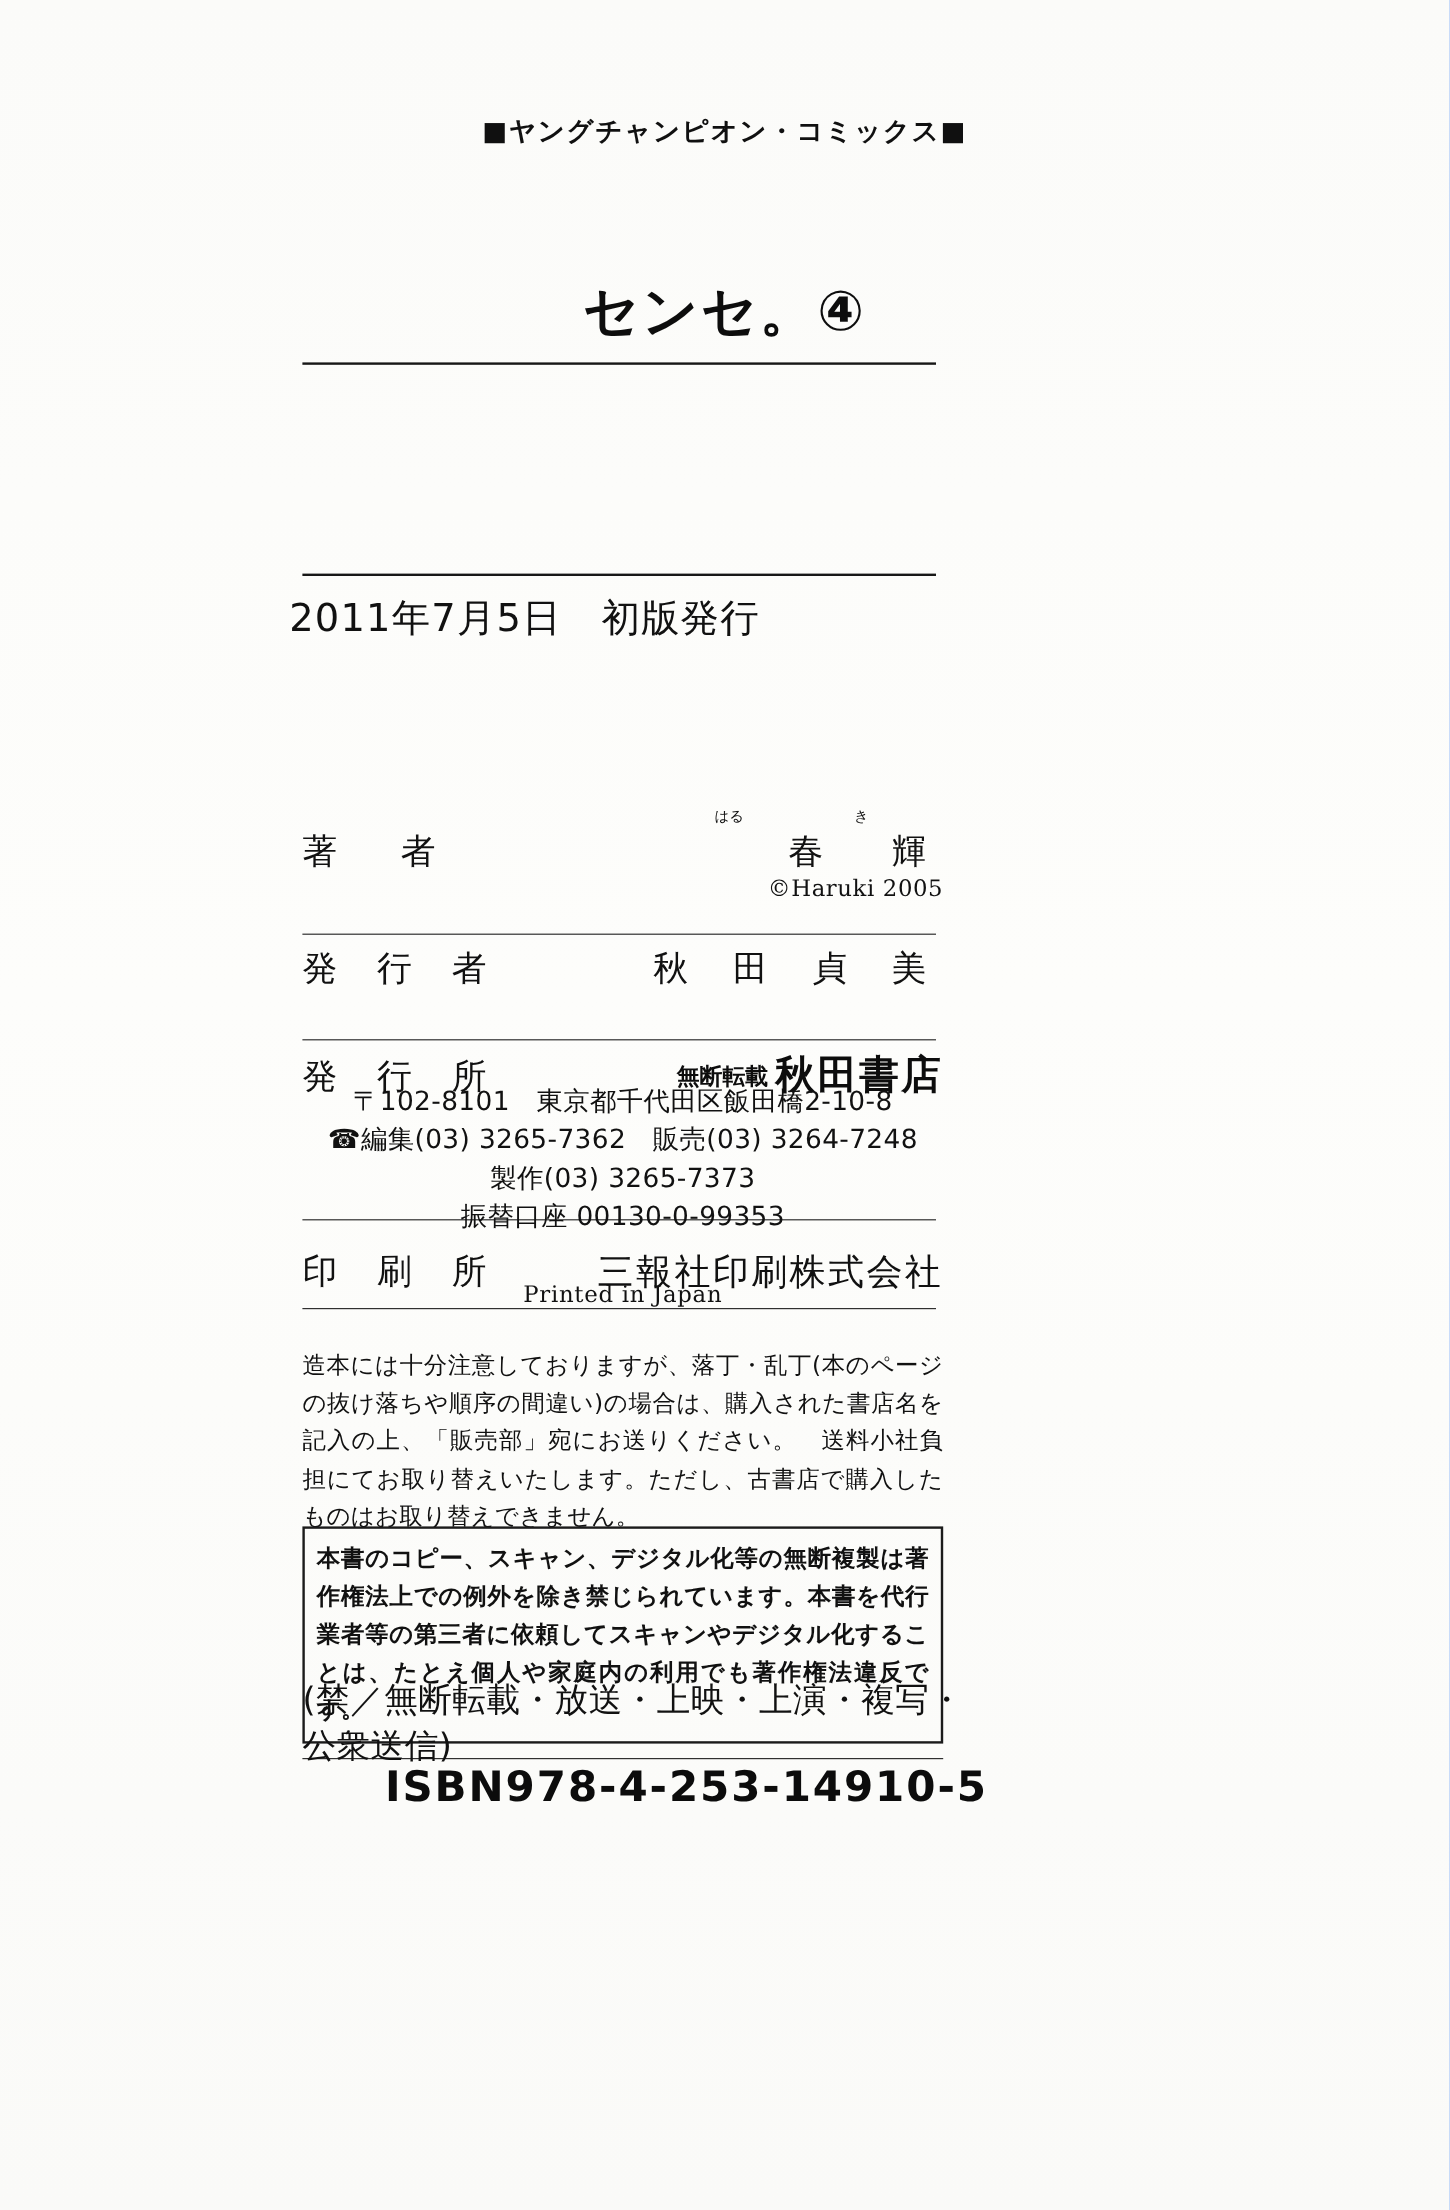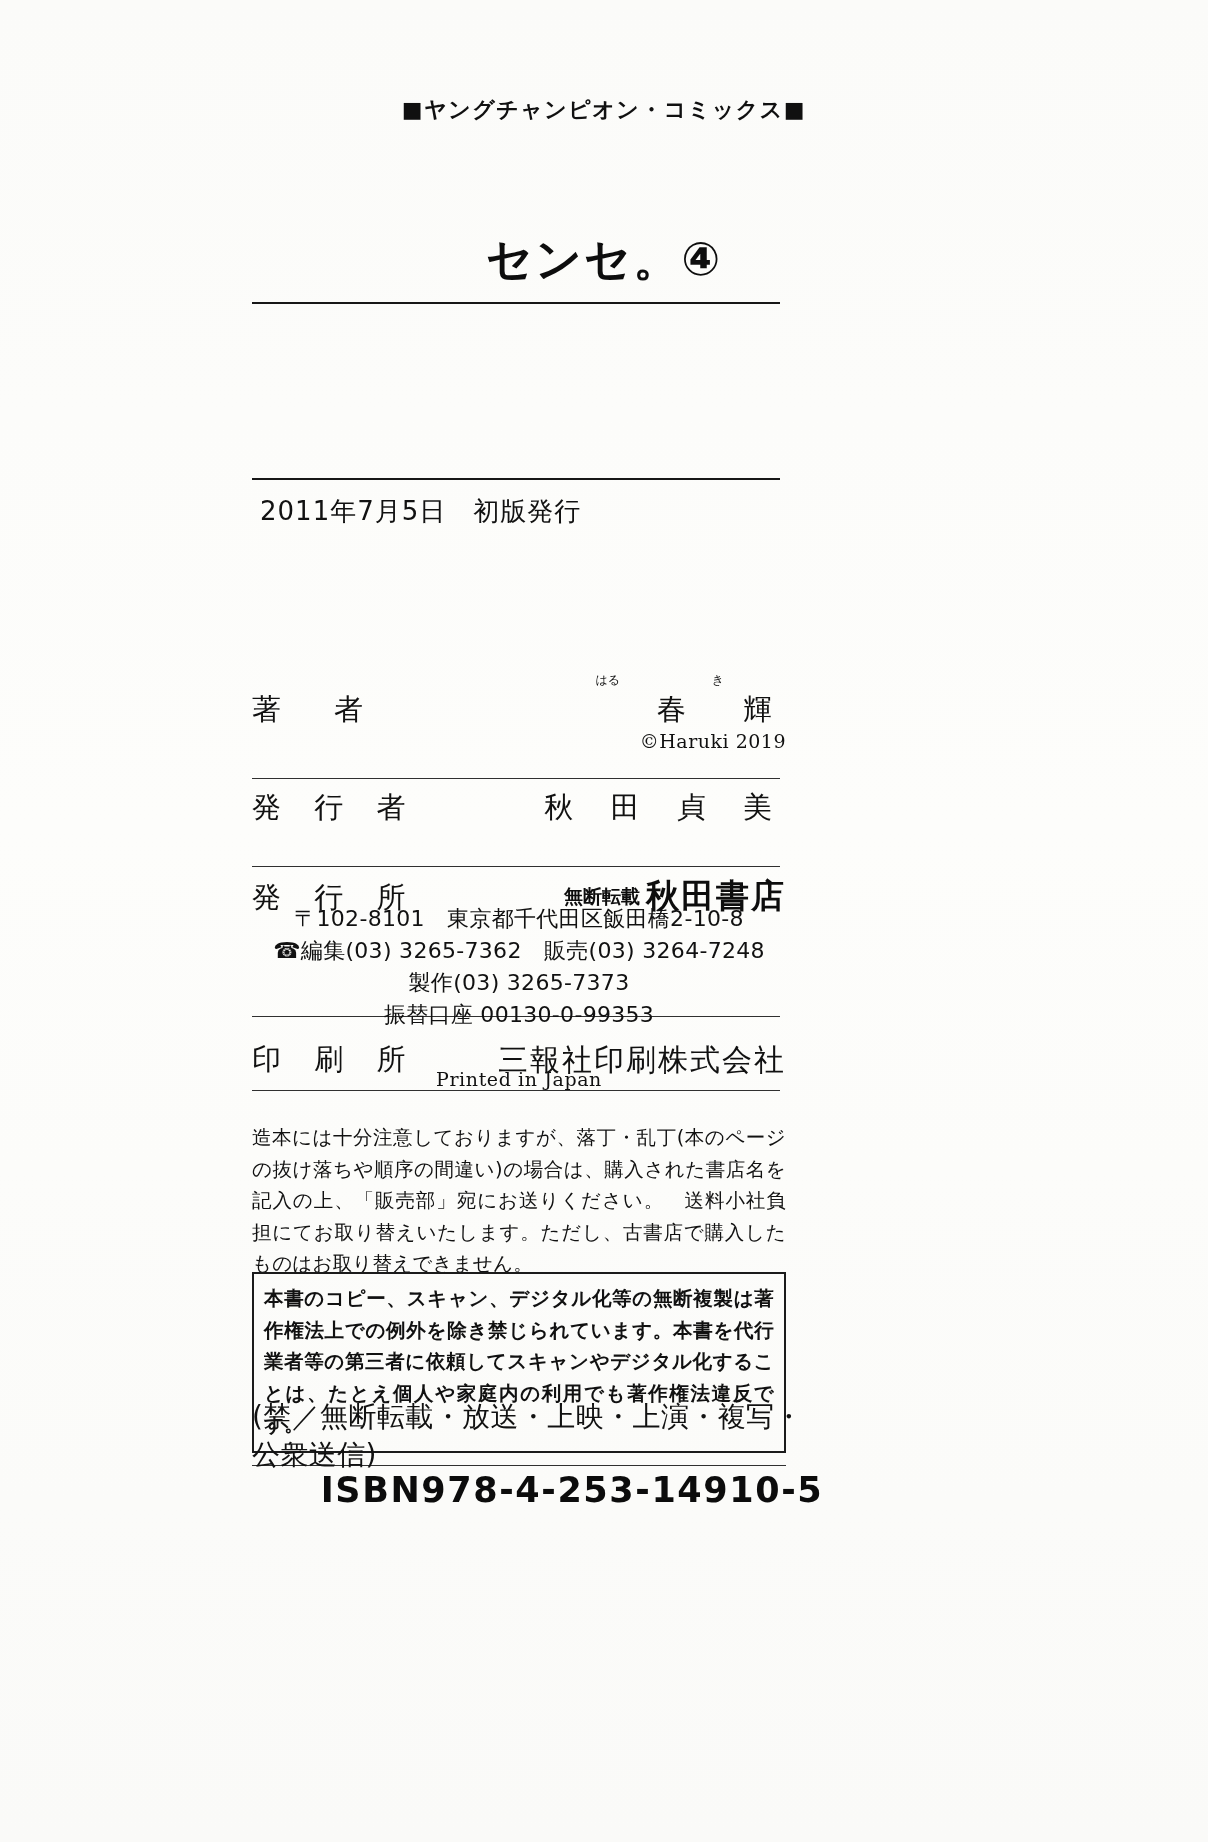--- a/index.html
+++ b/index.html
@@ -74,23 +74,23 @@
     position: absolute;
     top: 478px;
     left: 252px;
     width: 528px;
     height: 2px;
     background: #171717;
   }
   .pubdate {
     position: absolute;
     top: 494px;
-    left: 260px;
+    left: 241px;
     width: 560px;
-    font-size: 26px;
+    font-size: 32px;
     letter-spacing: 1px;
     color: #111111;
   }
 
   .staff {
     position: absolute;
     top: 690px;
     left: 252px;
     width: 534px;
   }
@@ -252,21 +252,21 @@
     <div class="pub-rule-top"></div>
     <div class="pubdate">2011年7月5日　初版発行</div>
 
     <div class="staff">
 
       <div class="staff-row" style="height:96px;">
         <span class="staff-label">著　者</span>
         <span class="ruby ruby-1">はる</span>
         <span class="ruby ruby-2">き</span>
         <span class="staff-value">春　輝</span>
-        <span class="copyright-line">©Haruki 2019</span>
+        <span class="copyright-line">©Haruki 2005</span>
       </div>
 
       <div class="sep" style="top:775px; left:0; width:534px;"></div>
 
       <div class="staff-row" style="position:absolute; top:98px; left:0; width:534px; height:62px;">
         <span class="staff-label">発 行 者</span>
         <span class="staff-value">秋 田 貞 美</span>
       </div>
 
       <div class="staff-row" style="position:absolute; top:188px; left:0; width:534px; height:62px;">

